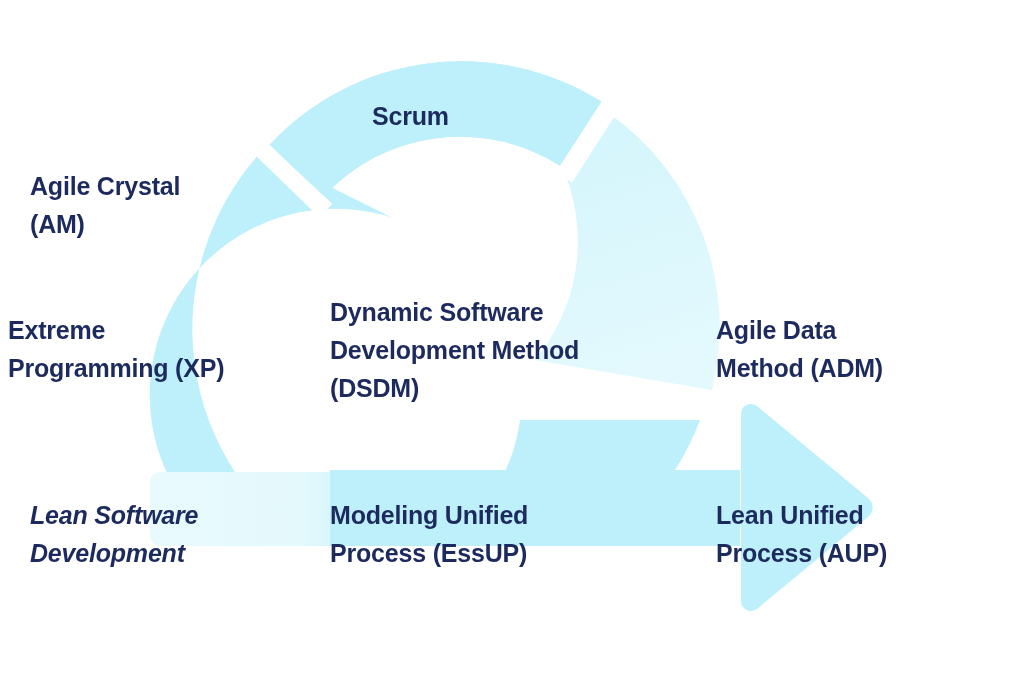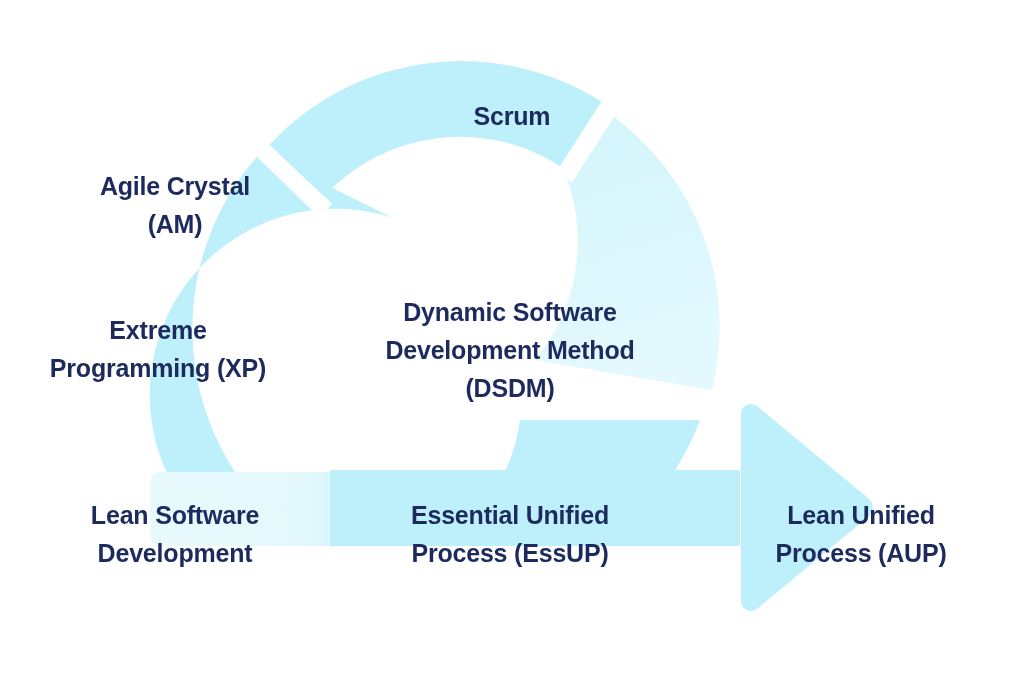--- a/index.html
+++ b/index.html
@@ -22,32 +22,32 @@
     width: 1024px;
     height: 683px;
   }
   .label {
     position: absolute;
     color: #1c2a5e;
     font-family: "Liberation Sans", sans-serif;
     font-weight: bold;
     font-size: 25px;
     line-height: 38px;
-    text-align: center;
+    text-align: left;
     white-space: pre-line;
     letter-spacing: -0.2px;
   }
   .lbl-scrum      { left: 372px; top: 97px;  width: 280px; }
   .lbl-am         { left: 30px;  top: 167px; width: 290px; }
   .lbl-fdd        { left: 330px; top: 167px; width: 360px; }
   .lbl-crystal    { left: 716px; top: 167px; width: 290px; }
   .lbl-xp         { left: 8px;  top: 311px; width: 300px; }
   .lbl-dsdm      { left: 330px; top: 293px; width: 360px; }
   .lbl-adm        { left: 716px; top: 311px; width: 290px; }
-  .lbl-lean       { left: 30px;  top: 496px; width: 290px; }
+  .lbl-lean       { left: 30px;  top: 496px; width: 290px; font-style: italic; }
   .lbl-essup      { left: 330px; top: 496px; width: 360px; }
   .lbl-aup        { left: 716px; top: 496px; width: 290px; }
 </style>
 </head>
 <body>
 
 <div id="stage">
 
   <svg id="graphic" viewBox="0 0 1024 683" xmlns="http://www.w3.org/2000/svg">
     <defs>
@@ -135,20 +135,22 @@
   </svg>
 
   <div class="label lbl-scrum">Scrum</div>
   <div class="label lbl-am">Agile Crystal
 (AM)</div>
   <div class="label lbl-xp">Extreme
 Programming (XP)</div>
   <div class="label lbl-dsdm">Dynamic Software
 Development Method
 (DSDM)</div>
+  <div class="label lbl-adm">Agile Data
+Method (ADM)</div>
   <div class="label lbl-lean">Lean Software
 Development</div>
-  <div class="label lbl-essup">Essential Unified
+  <div class="label lbl-essup">Modeling Unified
 Process (EssUP)</div>
   <div class="label lbl-aup">Lean Unified
 Process (AUP)</div>
 
 </div>
 
 </body></html>

